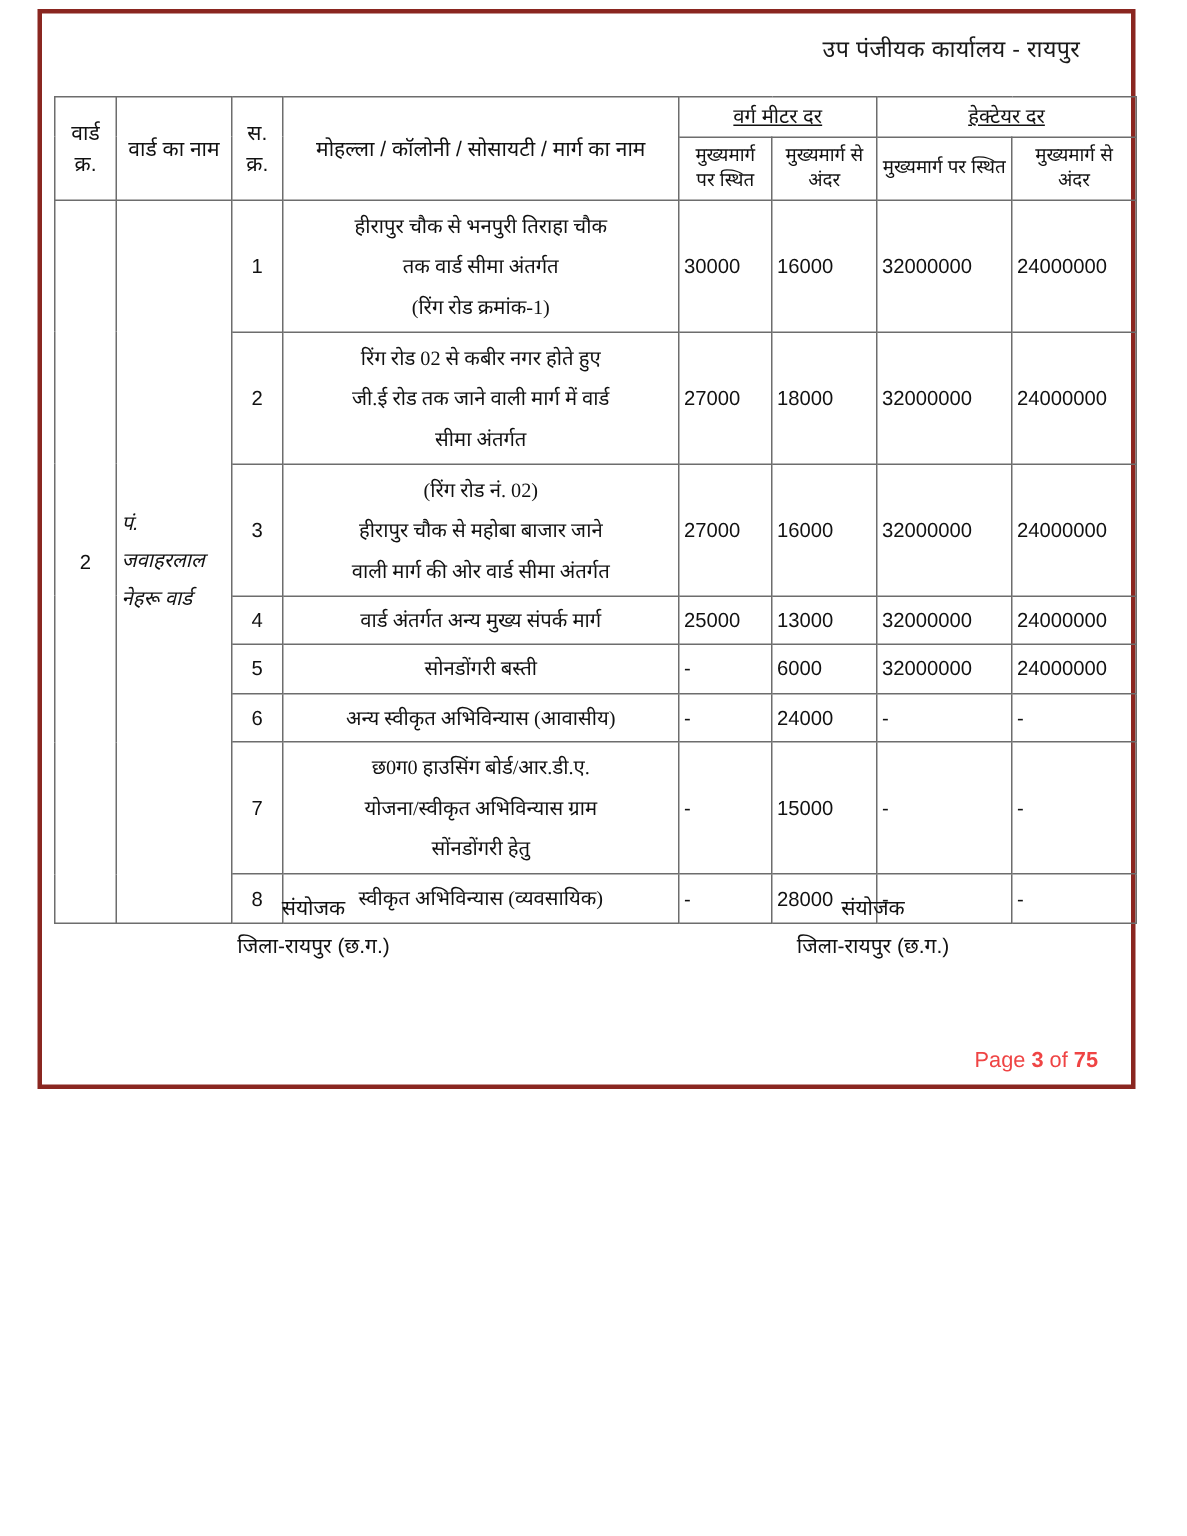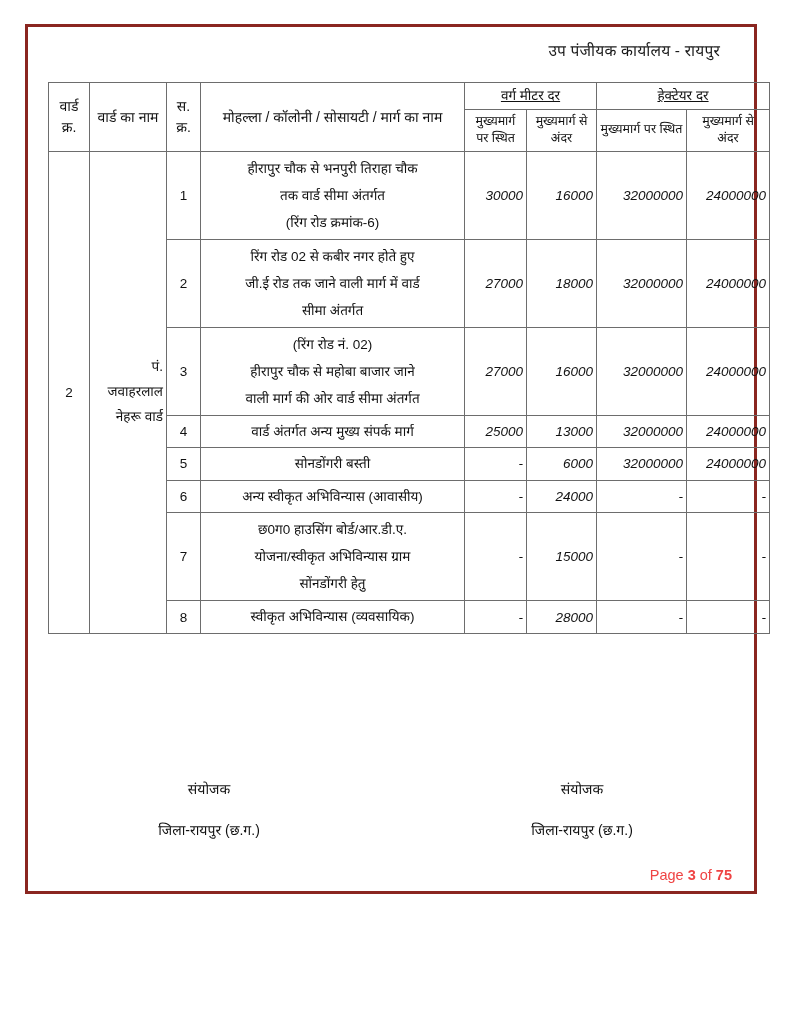--- a/index.html
+++ b/index.html
@@ -10,23 +10,23 @@
   body {
     width: 791px;
     height: 1024px;
     font-family: "Liberation Sans", sans-serif;
     overflow: hidden;
   }
 
   .page {
     position: absolute;
     left: 25px;
-    top: 24px;
+    top: 6px;
     width: 732px;
-    height: 870px;
+    height: 720px;
     border: 3px solid #8a2620;
     box-sizing: border-box;
     background: #ffffff;
   }
 
   .doc-header {
     padding: 12px 34px 6px 0;
     text-align: right;
   }
   .doc-header .line1 {
@@ -38,21 +38,21 @@
   .doc-header .line2 {
     font-size: 15px;
     color: #1a1a1a;
     padding-right: 16px;
   }
 
   table.rate-table {
     border-collapse: collapse;
     table-layout: fixed;
     width: 697px;
-    margin: 7px 0 0 20px;
+    margin: 7px 0 0 8px;
   }
   table.rate-table td,
   table.rate-table th {
     border: 1px solid #6d6d6d;
     padding: 3px 3px;
     font-weight: normal;
     vertical-align: middle;
     font-size: 13.5px;
     color: #111111;
   }
@@ -69,66 +69,66 @@
   }
   thead th.sub {
     font-size: 12.5px;
     line-height: 1.4;
   }
   thead th.wide {
     font-size: 14px;
   }
 
   td.num {
-    text-align: right;
-    font-size: 14px;
-    font-style: italic;
+    text-align: left;
+    font-size: 14px;
   }
   td.sn {
     text-align: center;
     font-size: 14px;
   }
   td.ward-no {
     text-align: center;
     font-size: 14px;
   }
   td.ward-name {
-    text-align: right;
+    text-align: left;
     font-size: 13.5px;
     line-height: 1.85;
+    font-style: italic;
   }
   td.desc {
     text-align: center;
     font-size: 13.8px;
     line-height: 2.0;
     padding: 6px 8px;
   }
   td.desc.tight {
     line-height: 1.6;
     padding: 5px 8px;
   }
-  td.desc .ln { display: block; }
+  td.desc .ln { display: block; font-family: Liberation Serif, serif; }
 
   .footer {
     position: absolute;
     left: 0;
     right: 0;
     bottom: 0;
     height: 130px;
   }
   .sig {
     position: absolute;
     text-align: center;
     font-size: 14px;
     color: #111111;
     line-height: 1.75;
   }
   .sig.left { left: 36px; top: 0px; width: 290px; }
   .sig.right { right: 22px; top: 0px; width: 300px; }
-  .sig .l { display: block; margin-top: 16px; }
+  .sig .l { display: block; }
 
   .page-num {
     position: absolute;
     right: 22px;
     bottom: 8px;
     font-size: 14.5px;
     color: #ef4444;
   }
   .page-num b { font-weight: bold; }
 </style>
@@ -198,21 +198,21 @@
         <td class="ward-no" rowspan="8">2</td>
         <td class="ward-name" rowspan="8">
           <span class="ln">पं.</span>
           <span class="ln">जवाहरलाल</span>
           <span class="ln">नेहरू वार्ड</span>
         </td>
         <td class="sn">1</td>
         <td class="desc">
           <span class="ln">हीरापुर चौक से भनपुरी तिराहा चौक</span>
           <span class="ln">तक वार्ड सीमा अंतर्गत</span>
-          <span class="ln">(रिंग रोड क्रमांक-6)</span>
+          <span class="ln">(रिंग रोड क्रमांक-1)</span>
         </td>
         <td class="num">30000</td>
         <td class="num">16000</td>
         <td class="num">32000000</td>
         <td class="num">24000000</td>
       </tr>
 
       <tr>
         <td class="sn">2</td>
         <td class="desc">

